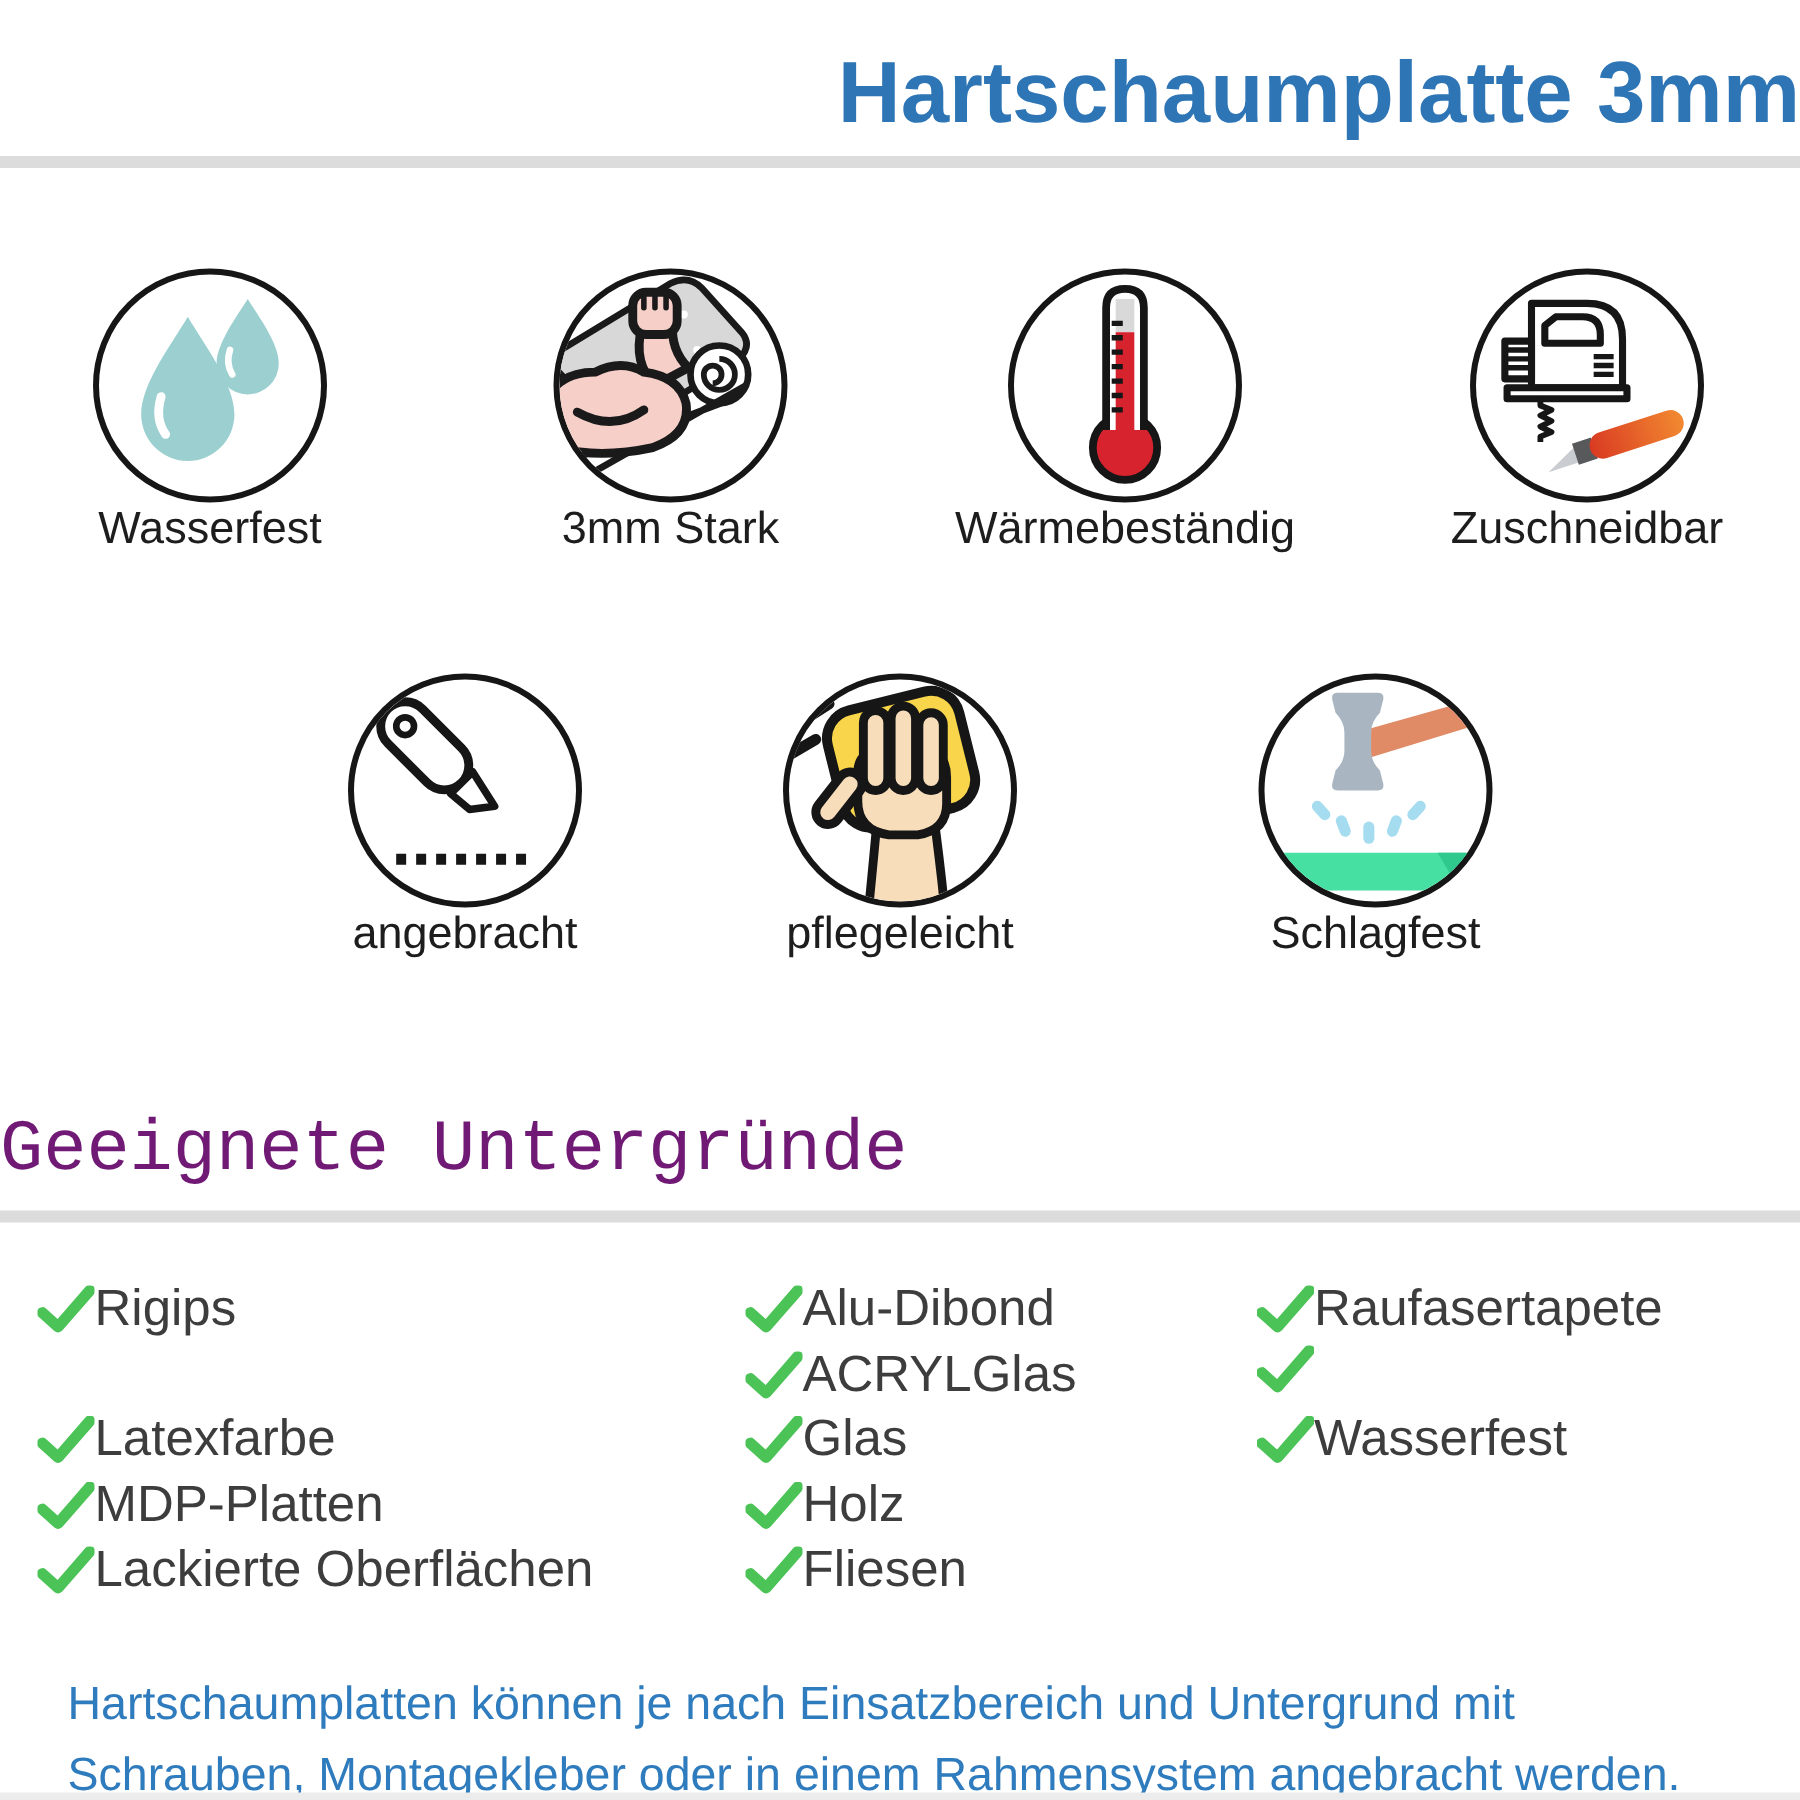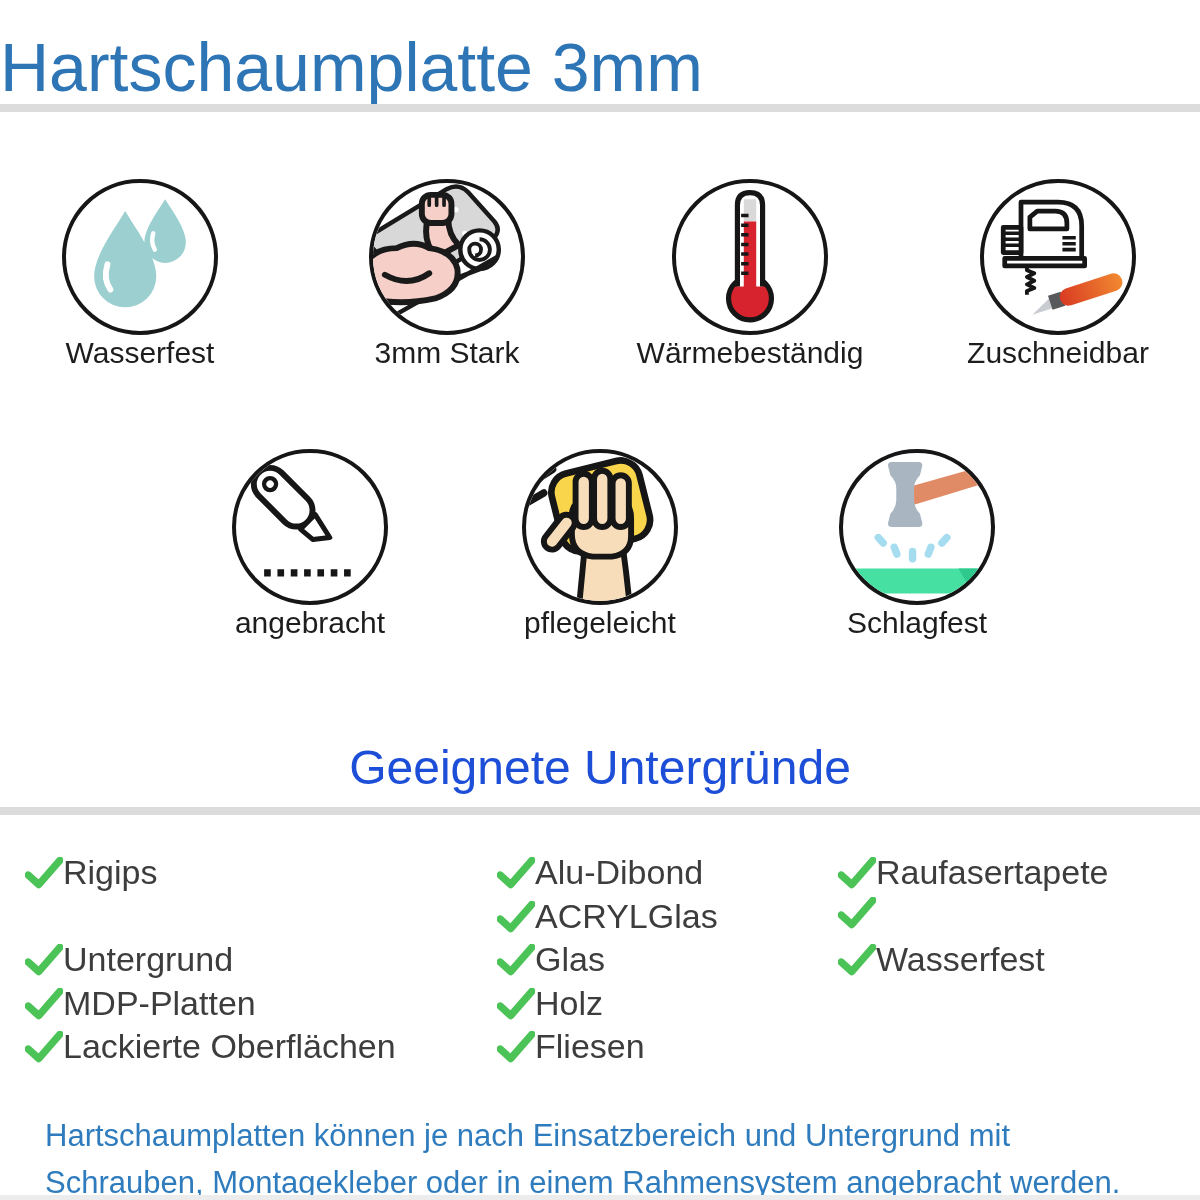--- a/index.html
+++ b/index.html
@@ -1,22 +1,22 @@
 <!DOCTYPE html>
 <html><head>
 <meta charset="utf-8">
 <style>
   html,body{margin:0;padding:0;background:#ffffff;}
   body{font-family:"Liberation Sans",sans-serif;}
   .page{position:relative;width:1200px;height:1200px;background:#fff;overflow:hidden;}
 
-  .title{position:absolute;top:28px;left:0;width:100%;text-align:left;
-         font-size:68px;color:#2e75b6;letter-spacing:0px;}
-  .section-title{position:absolute;top:740px;left:0;width:100%;text-align:center;
-         font-size:48px;color:#1d4ed8;}
+  .title{position:absolute;top:28px;left:0;width:100%;text-align:right;
+         font-size:58px;color:#2e75b6;letter-spacing:0px;font-weight:bold;}
+  .section-title{position:absolute;top:740px;left:0;width:100%;
+         font-size:48px;color:#701a75;font-family:Liberation Mono, monospace;}
 
   .divider{position:absolute;left:0;width:100%;height:8px;background:#dcdcdc;}
   .divider.d1{top:104px;}
   .divider.d2{top:807px;}
   .divider.d3{top:1195px;height:5px;background:#ececec;}
 
   .card{position:absolute;width:260px;text-align:center;}
   .circle{width:156px;height:156px;box-sizing:border-box;border:4px solid #161616;
           border-radius:50%;margin:0 auto;overflow:hidden;background:#fff;}
   .circle svg{width:100%;height:100%;display:block;}
@@ -174,21 +174,21 @@
   <div class="sub-item" style="left:25px;top:853px">
     <svg class="check" viewBox="0 0 36 30">
         <polyline points="3,17 13,26 33,3" fill="none" stroke="#4cc356" stroke-width="7" stroke-linecap="round" stroke-linejoin="round"></polyline>
       </svg>
     <span>Rigips</span>
   </div>
   <div class="sub-item" style="left:25px;top:940px">
     <svg class="check" viewBox="0 0 36 30">
         <polyline points="3,17 13,26 33,3" fill="none" stroke="#4cc356" stroke-width="7" stroke-linecap="round" stroke-linejoin="round"></polyline>
       </svg>
-    <span>Untergrund</span>
+    <span>Latexfarbe</span>
   </div>
   <div class="sub-item" style="left:25px;top:984px">
     <svg class="check" viewBox="0 0 36 30">
         <polyline points="3,17 13,26 33,3" fill="none" stroke="#4cc356" stroke-width="7" stroke-linecap="round" stroke-linejoin="round"></polyline>
       </svg>
     <span>MDP-Platten</span>
   </div>
   <div class="sub-item" style="left:25px;top:1027px">
     <svg class="check" viewBox="0 0 36 30">
         <polyline points="3,17 13,26 33,3" fill="none" stroke="#4cc356" stroke-width="7" stroke-linecap="round" stroke-linejoin="round"></polyline>

